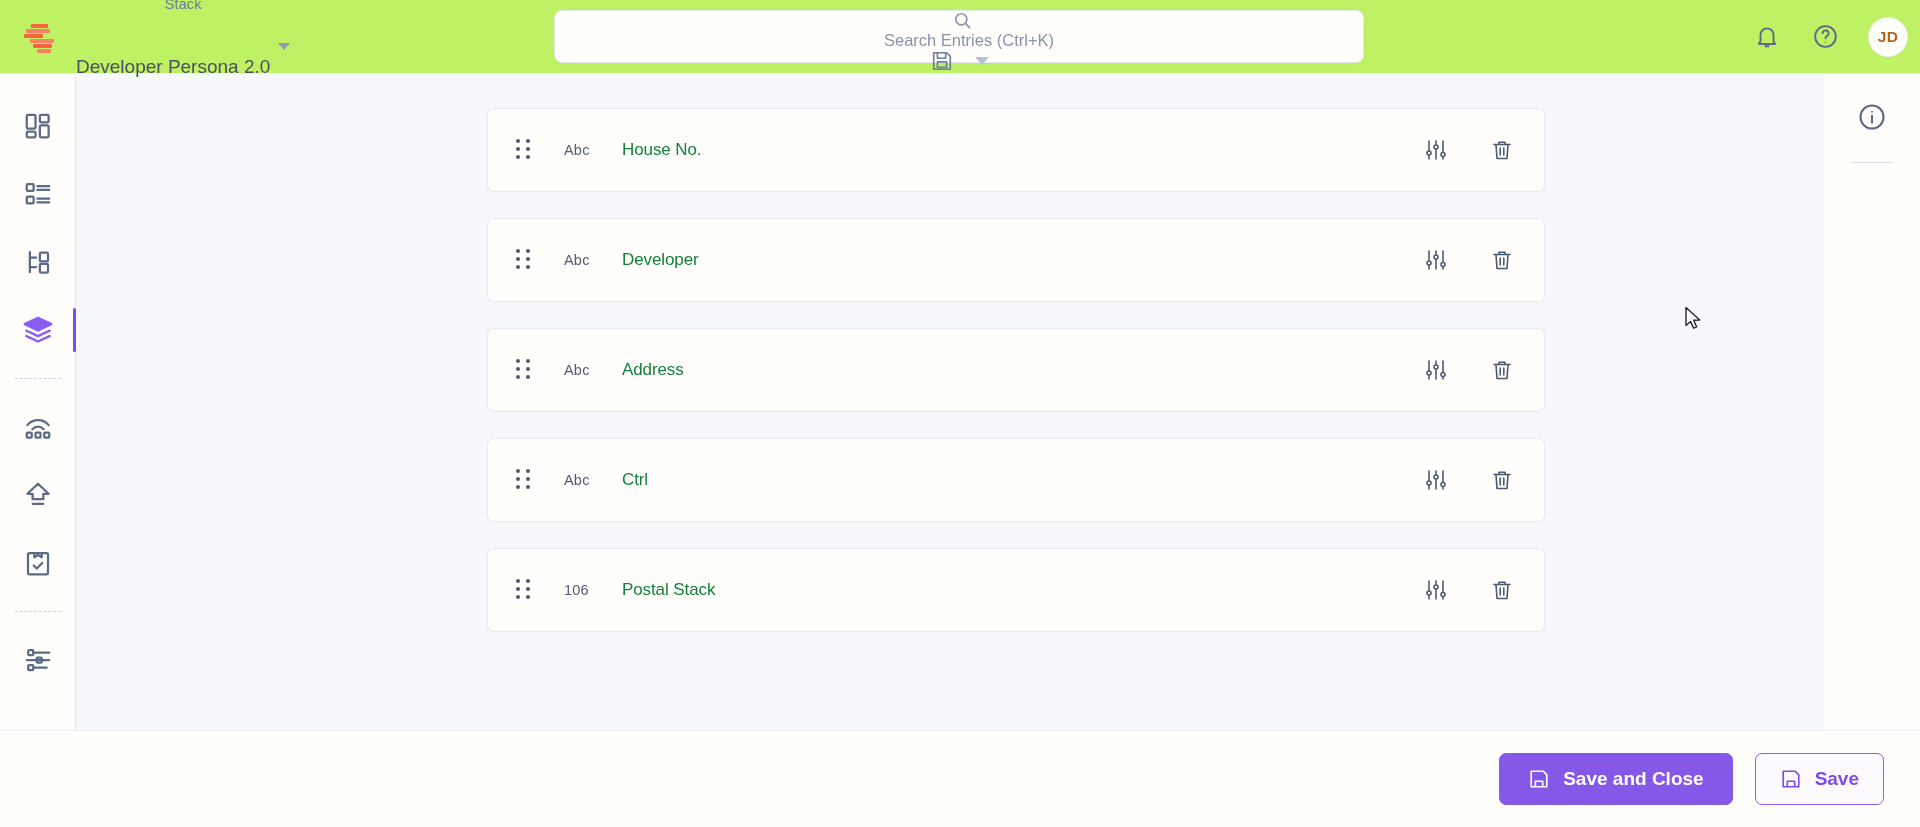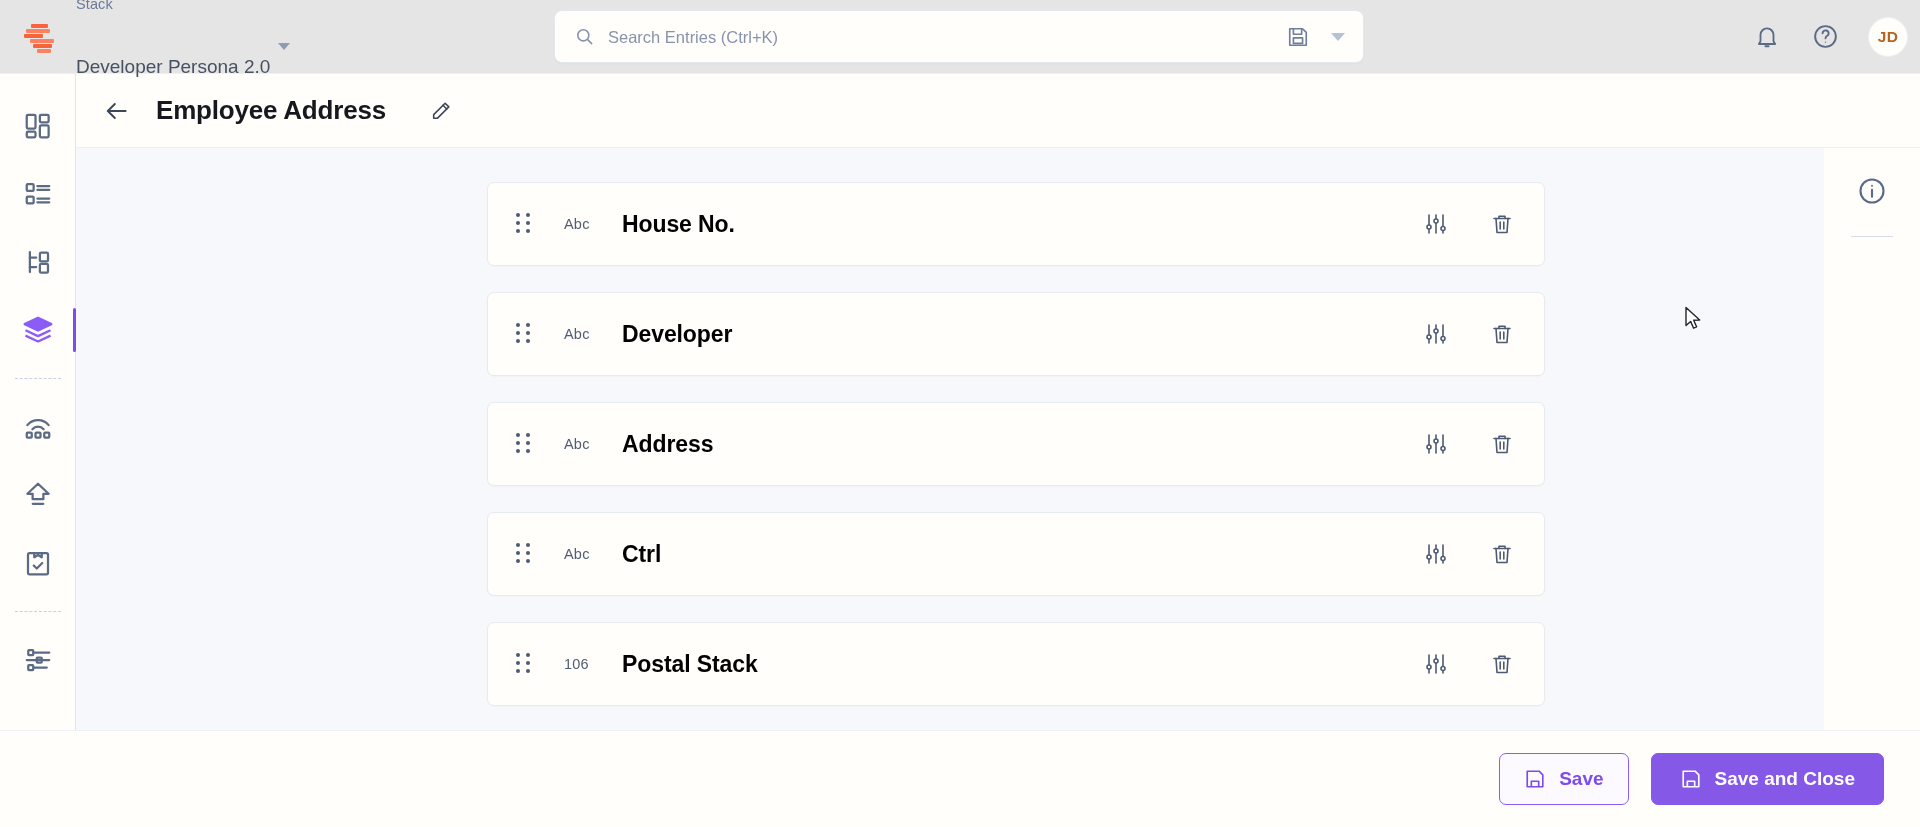--- a/index.html
+++ b/index.html
@@ -11,24 +11,24 @@
   }
   .app {
     position: relative;
     width: 1920px; height: 827px;
     display: flex; flex-direction: column;
   }
 
   
   .topbar {
     height: 74px; min-height: 74px;
-    background: #e5e5e5;
+    background: #bef264;
     border-bottom: 1px solid #edf0f5;
     display: flex; align-items: center;
-    position: relative; z-index: 30;
+    position: relative; z-index: 30; text-align: center;
   }
   .logo-wrap {
     width: 76px; height: 74px;
     display: flex; align-items: center; justify-content: center;
   }
   .logo {
     width: 40px; height: 40px; position: relative;
   }
   .logo i {
     position: absolute; display: block; height: 4px; border-radius: 1px;
@@ -61,20 +61,21 @@
     width: 810px; height: 53px;
   }
   .search-box {
     width: 100%; height: 100%;
     background: #fffefb;
     border: 1px solid #e4e9f0;
     border-radius: 8px;
     display: flex; align-items: center;
     padding: 0 14px 0 20px;
     box-shadow: 0 1px 2px rgba(40,50,70,.03);
+    flex-direction: column;
   }
   .search-icon { width: 19px; height: 19px; flex: 0 0 auto; }
   .search-ph {
     flex: 1; margin-left: 14px;
     font-size: 16.5px; color: #8894ab; line-height: 20px;
   }
   .search-right { display: flex; align-items: center; gap: 22px; padding-right: 4px;}
   .disk-icon { width: 22px; height: 22px; }
   .small-caret {
     width: 0; height: 0;
@@ -165,21 +166,21 @@
     gap: 4px 6px; flex: 0 0 auto;
   }
   .drag-dots span {
     width: 4px; height: 4px; border-radius: 50%; background: #4c5a72;
   }
   .ftype {
     width: 58px; margin-left: 34px; flex: 0 0 auto;
     font-size: 14.5px; color: #515d73; letter-spacing: .2px;
   }
   .fname {
-    font-size: 23px; color: #000000; font-weight: 700; letter-spacing: -.1px;
+    font-size: 17px; color: #15803d; font-weight: 400; letter-spacing: -.1px;
   }
   .row-actions {
     margin-left: auto; display: flex; align-items: center; gap: 42px;
     padding-right: 8px;
   }
   .row-ic { width: 24px; height: 24px; cursor: pointer; }
 
   .rightpanel {
     width: 96px; min-width: 96px;
     background: #fffefb;
@@ -355,31 +356,20 @@
           <line x1="8.5" y1="18" x2="19" y2="18"></line>
           <rect x="4.2" y="4" width="4" height="4" rx=".6"></rect>
           <rect x="11" y="10" width="4" height="4" rx=".6"></rect>
           <rect x="4.2" y="16" width="4" height="4" rx=".6"></rect>
         </svg>
       </div>
     </div>
 
     <div class="main-col">
 
-      <div class="page-header">
-        <svg class="back-arrow" viewBox="0 0 24 24" fill="none" stroke="#3d4758" stroke-width="1.8" stroke-linecap="round" stroke-linejoin="round">
-          <line x1="20" y1="12" x2="4" y2="12"></line>
-            <polyline points="10,5.5 3.5,12 10,18.5"></polyline>
-        </svg>
-        <div class="page-title">Employee Address</div>
-        <svg class="edit-pencil" viewBox="0 0 24 24" fill="none" stroke="#3d4758" stroke-width="1.7" stroke-linejoin="round" stroke-linecap="round">
-          <path d="M16.5 3.5l4 4L8 20H4v-4z"></path>
-            <path d="M14.2 5.8l4 4"></path>
-        </svg>
-      </div>
 
       <div class="content-row">
 
         <div class="content">
           <div class="fields">
 
             <div class="field-row">
               <div class="drag-dots">
                   <span></span>
                   <span></span>
@@ -539,33 +529,33 @@
             <circle cx="12" cy="7.8" r=".75" fill="#5b6a85" stroke="none"></circle>
           </svg>
           <div class="rp-sep"></div>
         </div>
 
       </div>
     </div>
   </div>
 
   <div class="footer">
+    <div class="btn btn-primary">
+      <svg width="22" height="22" viewBox="0 0 24 24" fill="none" stroke="#ffffff" stroke-width="1.8" stroke-linejoin="round">
+        <path d="M3.5 3.5h13l4 4v13h-17z"></path>
+          <path d="M8 20.5v-6h8v6"></path>
+      </svg>
+      <span>Save and Close</span>
+    </div>
     <div class="btn btn-outline">
       <svg width="22" height="22" viewBox="0 0 24 24" fill="none" stroke="#7c4dea" stroke-width="1.8" stroke-linejoin="round">
         <path d="M3.5 3.5h13l4 4v13h-17z"></path>
           <path d="M8 20.5v-6h8v6"></path>
       </svg>
       <span>Save</span>
     </div>
-    <div class="btn btn-primary">
-      <svg width="22" height="22" viewBox="0 0 24 24" fill="none" stroke="#ffffff" stroke-width="1.8" stroke-linejoin="round">
-        <path d="M3.5 3.5h13l4 4v13h-17z"></path>
-          <path d="M8 20.5v-6h8v6"></path>
-      </svg>
-      <span>Save and Close</span>
-    </div>
   </div>
 
   <svg class="cursor" width="20" height="28" viewBox="0 0 20 28">
     <path d="M2 1.5L2 19.5L6.6 15.4L9.6 22.2L12.6 20.9L9.7 14.2L15.7 14.1Z" fill="#ffffff" stroke="#23262e" stroke-width="1.4" stroke-linejoin="round"></path>
   </svg>
 
 </div>
 
 </body></html>

